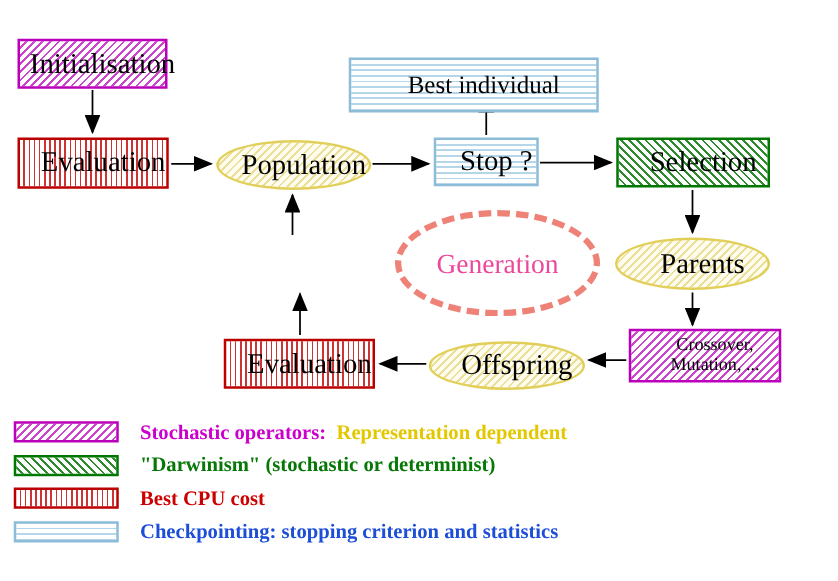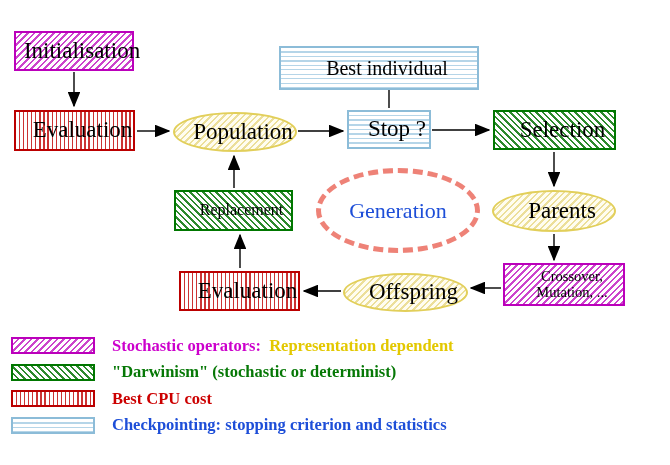--- a/index.html
+++ b/index.html
@@ -36,21 +36,21 @@
   .ellipse{border-radius:50%;}
   .rounded{border-radius:0;}
   .f-lg{font-size:23px;}
   .f-md{font-size:20px;}
   .f-sm{font-size:16px;}
   .f-xs{font-size:14.5px;}
   .gen-ellipse{
     position:absolute;left:316px;top:168px;width:164px;height:85px;
     border:5px dashed #ee8277;border-radius:50%;box-sizing:border-box;
     display:flex;align-items:center;justify-content:center;
-    color:#1d4ed8;font-size:22px;
+    color:#ec4899;font-size:22px;
   }
   
   .legend{position:absolute;left:11px;top:337px;text-align:right;}
   .legend-row{display:flex;align-items:center;height:17px;margin-bottom:9.5px;}
   .swatch{width:84px;height:17px;box-sizing:border-box;flex:0 0 84px;}
   .legend-text{margin-left:17px;font-size:16.5px;font-weight:bold;white-space:pre;}
   .lt-magenta{color:#cc00cc;}
   .lt-gold{color:#e3c800;}
   .lt-green{color:#067806;}
   .lt-red{color:#cc0000;}
@@ -98,21 +98,20 @@
     <span>Crossover,</span>
     <span>Mutation, ...</span>
   </div>
 
   <div class="node ellipse hatch-yellow f-lg" style="left:492px;top:190px;width:124px;height:42px;">Parents</div>
 
   <div class="node ellipse hatch-yellow f-lg" style="left:343px;top:273px;width:125px;height:39px;">Offspring</div>
 
   <div class="node stripe-red f-lg" style="left:179px;top:271px;width:121px;height:40px;">Evaluation</div>
 
-  <div class="node hatch-green f-sm" style="left:174px;top:190px;width:119px;height:41px;">Replacement</div>
 
   <div class="gen-ellipse">Generation</div>
 
   <div class="legend">
     <div class="legend-row">
       <div class="swatch hatch-magenta"></div>
       <div class="legend-text"><span class="lt-magenta">Stochastic operators:</span><span class="lt-gold">  Representation dependent</span></div>
     </div>
     <div class="legend-row">
       <div class="swatch hatch-green"></div>

